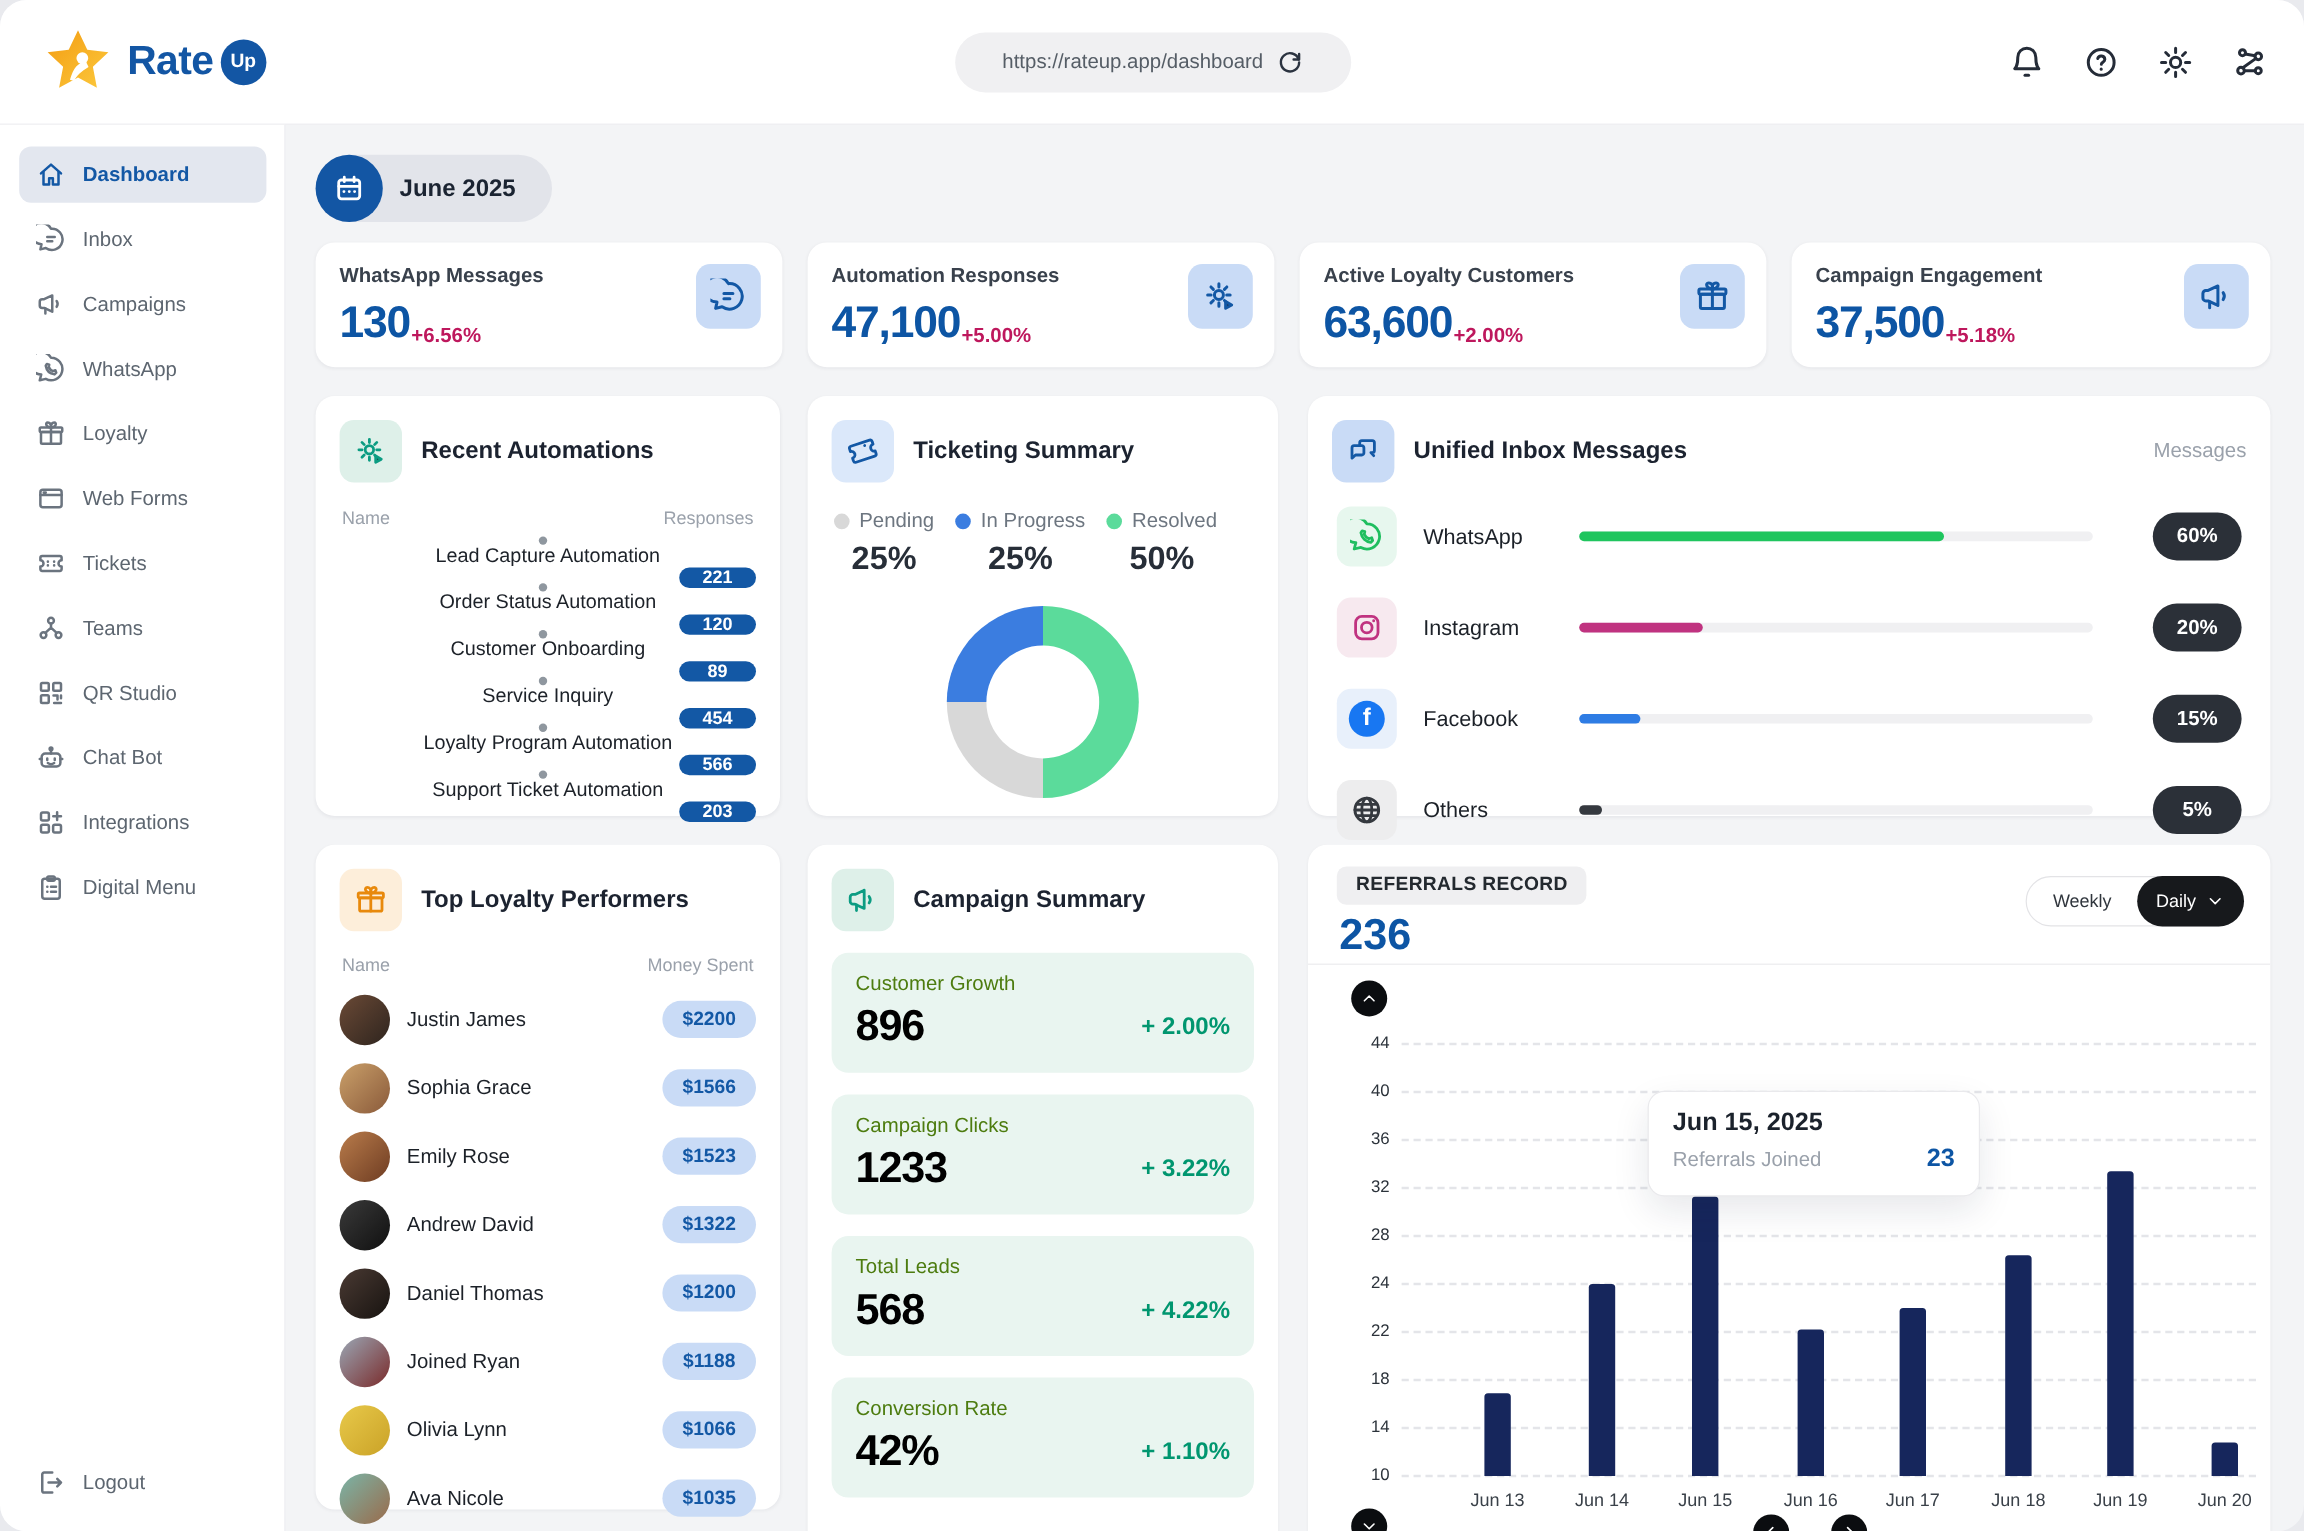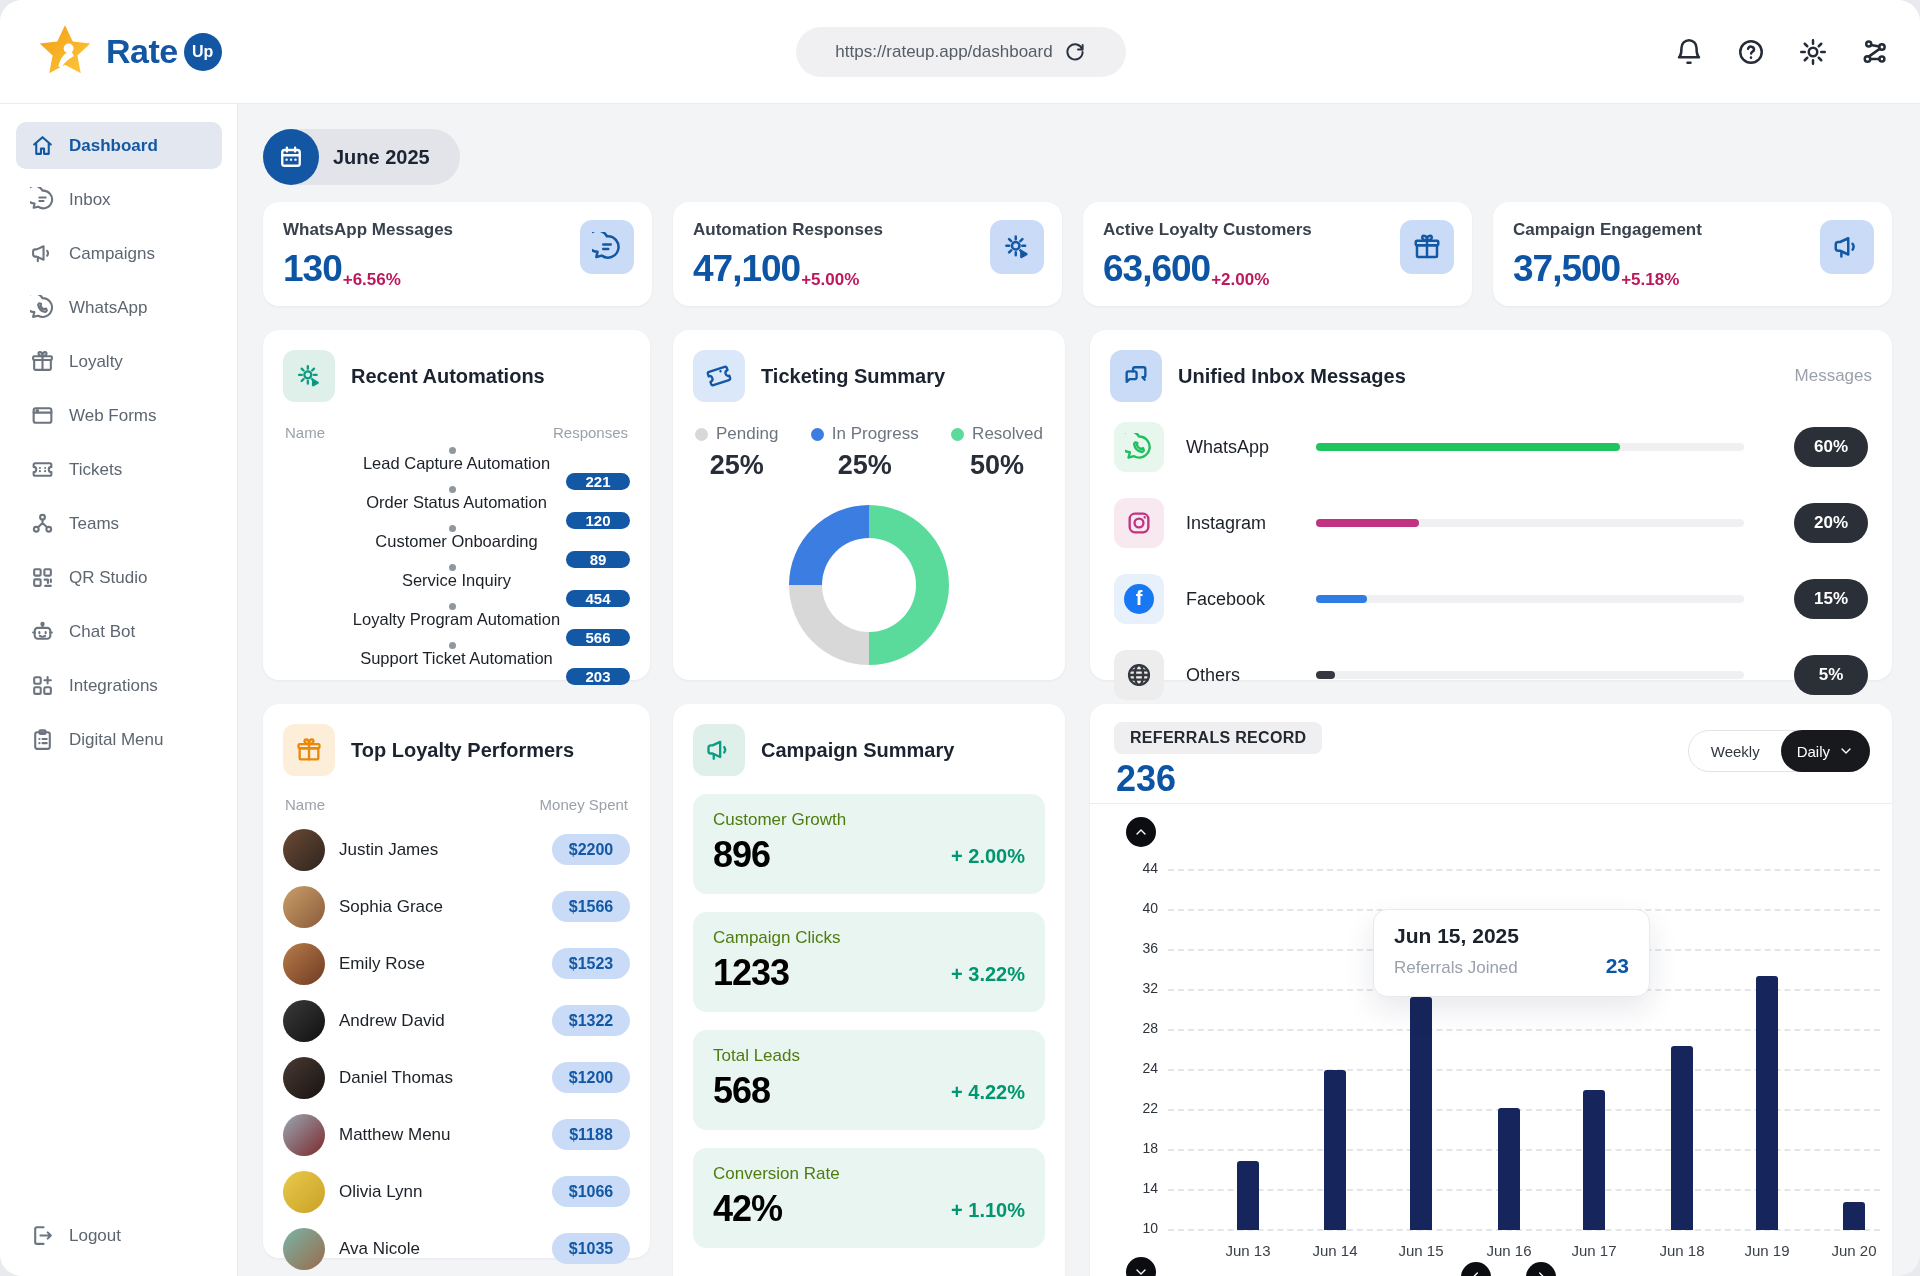--- a/index.html
+++ b/index.html
@@ -66,21 +66,21 @@
   
   .tbl-head { display:flex; justify-content:space-between; color:#9aa1ab; font-size:15px; }
   .auto-tblhead { padding:0 22px; margin-top:22px; }
   .auto-row { display:flex; align-items:center; padding:0 20px; height:39px;flex-direction:column; }
   .dot { width:7px; height:7px; border-radius:50%; background:#8f979f; margin-right:9px; flex:none; }
   .auto-name { font-size:16.5px; color:#1c2128; }
   .resp-pill { margin-left:auto; width:64px; height:28px; border-radius:15px; background:#1358a5;
     color:#fff; font-size:15px; font-weight:700; display:flex; align-items:center; justify-content:center; }
 
   
-  .legend { display:flex; justify-content:space-between; padding:0 22px; margin-top:22px;gap:18px; }
+  .legend { display:flex; padding:0 22px; margin-top:22px;gap:18px; }
   .leg-item { display:flex; flex-direction:column; }
   .leg-top { display:flex; align-items:center; gap:8px; color:#6d7680; font-size:17px; }
   .leg-dot { width:13px; height:13px; border-radius:50%; }
   .leg-val { font-size:27px; font-weight:800; color:#272e38; margin-top:6px; align-self:center; }
   .donut-wrap { display:flex; justify-content:center; margin-top:24px; }
   .donut { width:160px; height:160px; border-radius:50%; position:relative; }
   .donut::after { content:""; position:absolute; inset:33px; background:#fff; border-radius:50%; }
 
   
   .uni-right { margin-left:auto; color:#9aa1ab; font-size:17px; }
@@ -558,21 +558,21 @@
           <span class="perf-name">Andrew David</span>
           <span class="money-pill">$1322</span>
         </div>
       <div class="perf-row">
           <span class="avatar" style=";background:linear-gradient(135deg,#4a3a33,#171310)"></span>
           <span class="perf-name">Daniel Thomas</span>
           <span class="money-pill">$1200</span>
         </div>
       <div class="perf-row">
           <span class="avatar" style=";background:linear-gradient(135deg,#9aa7b5,#7a2a2a)"></span>
-          <span class="perf-name">Matthew Menu</span>
+          <span class="perf-name">Joined Ryan</span>
           <span class="money-pill">$1188</span>
         </div>
       <div class="perf-row">
           <span class="avatar" style=";background:linear-gradient(135deg,#e8c94a,#caa227)"></span>
           <span class="perf-name">Olivia Lynn</span>
           <span class="money-pill">$1066</span>
         </div>
       <div class="perf-row">
           <span class="avatar" style=";background:linear-gradient(135deg,#7ab5a8,#9a6a4a)"></span>
           <span class="perf-name">Ava Nicole</span>

